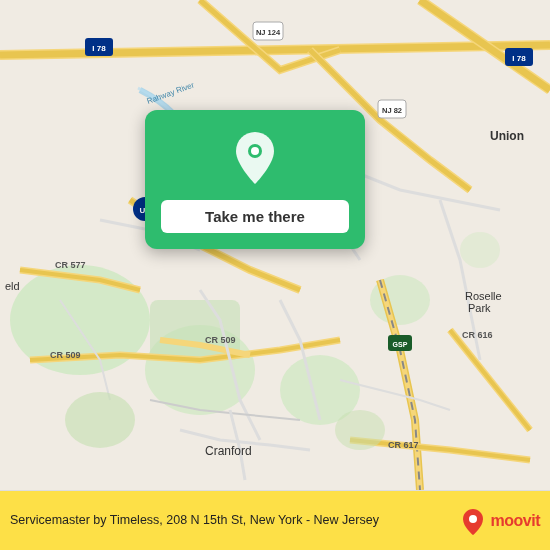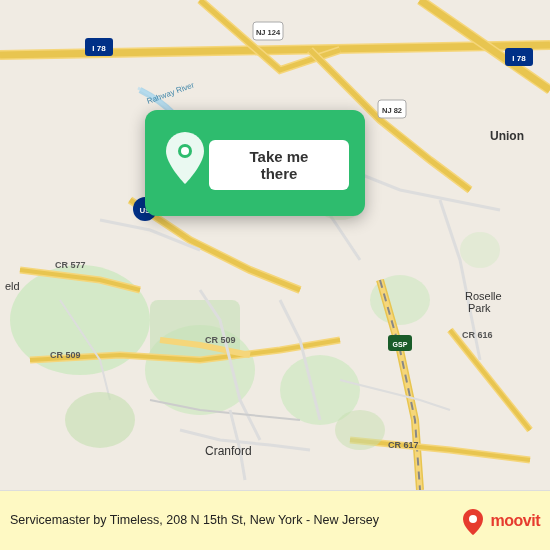--- a/index.html
+++ b/index.html
@@ -29,21 +29,21 @@
     
     #location-card {
       position: absolute;
       top: 110px;
       left: 145px;
       width: 220px;
       background: #2ebc6e;
       border-radius: 12px;
       padding: 20px 16px 16px;
       display: flex;
-      flex-direction: row;
+      flex-direction: column;
       align-items: center;
       box-shadow: 0 4px 16px rgba(0,0,0,0.3);
     }
 
     #pin-icon-wrap {
       margin-bottom: 10px;
     }
 
     #take-me-there-btn {
       background: white;
@@ -55,21 +55,21 @@
       font-weight: 600;
       cursor: pointer;
       width: 100%;
       text-align: center;
     }
 
     
     #bottom-bar {
       width: 550px;
       height: 60px;
-      background: #fef9c3;
+      background: #fde047;
       display: flex;
       align-items: center;
       padding: 0 10px;
       border-top: 1px solid #ddd;
       position: relative;
     }
 
     #bottom-text {
       flex: 1;
       font-size: 12.5px;

